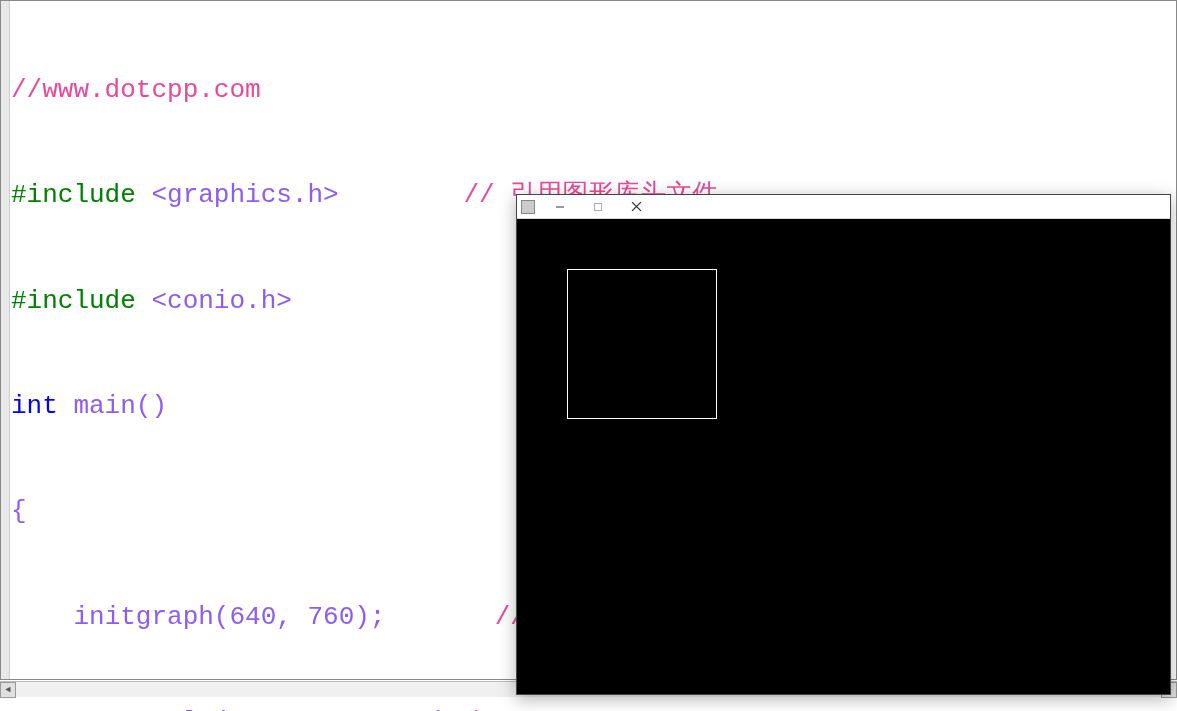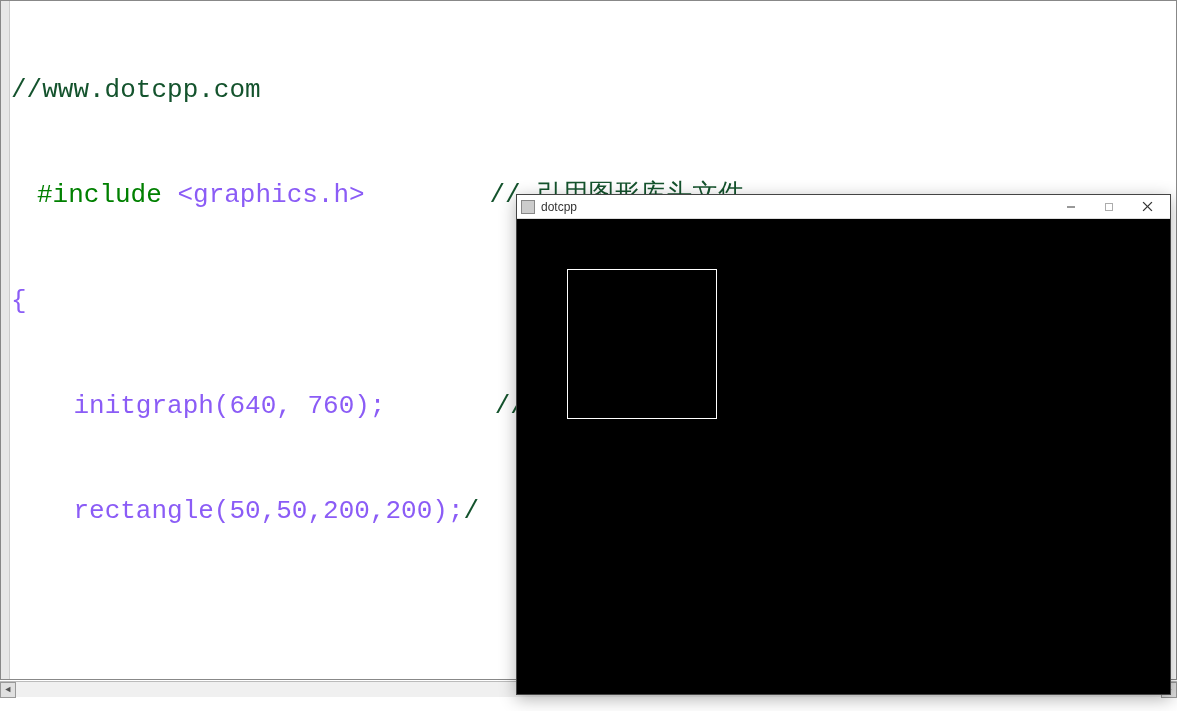--- a/index.html
+++ b/index.html
@@ -31,22 +31,22 @@
     }
     .editor-content {
       position: absolute;
       left: 10px;
       top: 2px;
       font-size: 26px;
       line-height: 1.35;
       white-space: pre;
     }
     .code-line { display: block; }
-    .tok-comment { color: #14532d; }
-    .tok-preproc { color: #008000; padding-left: 26px; }
+    .tok-comment { color: #ec4899; }
+    .tok-preproc { color: #008000; }
     .tok-keyword { color: #0000FF; }
     .tok-text { color: #8b5cf6; }
     .hscroll {
       position: absolute;
       left: 0;
       bottom: 14px;
       width: 100%;
       height: 16px;
       background: #f0f0f0;
       border-top: 1px solid #bbb;
@@ -128,40 +128,41 @@
     }
   </style>
 </head>
 <body>
 
 <div class="editor-container">
   <div class="editor-gutter"></div>
   <div class="editor-content">
     <span class="code-line"><span class="tok-comment">//www.dotcpp.com</span></span>
     <span class="code-line"><span class="tok-preproc">#include</span><span class="tok-text"> &lt;graphics.h&gt;</span>        <span class="tok-comment">// 引用图形库头文件</span></span>
+    <span class="code-line"><span class="tok-preproc">#include</span><span class="tok-text"> &lt;conio.h&gt;</span></span>
+    <span class="code-line"><span class="tok-keyword">int</span><span class="tok-text"> main()</span></span>
     <span class="code-line"><span class="tok-text">{</span></span>
     <span class="code-line"><span>    </span><span class="tok-text">initgraph(640, 760);</span>       <span class="tok-comment">// 创建绘图窗口，大小为 640x480 像素</span></span>
     <span class="code-line"><span>    </span><span class="tok-text">rectangle(50,50,200,200);</span><span class="tok-comment">/</span></span>
     
     
     
     
   </div>
 </div>
 
 <div class="hscroll">
   <div class="scroll-arrow">◄</div>
   <div class="scroll-track"></div>
   <div class="scroll-arrow">►</div>
 </div>
 
 <div class="graphics-window">
   <div class="titlebar">
     <div class="titlebar-icon"></div>
-    <div class="titlebar-text">dotcpp</div>
     <div class="win-btn">
       <svg viewBox="0 0 10 10">
           <line x1="1" y1="5" x2="9" y2="5" stroke="#333" stroke-width="1"></line>
         </svg>
     </div>
     <div class="win-btn max">
       <svg viewBox="0 0 10 10">
           <rect x="1.5" y="1.5" width="7" height="7" fill="none" stroke="#333" stroke-width="1"></rect>
         </svg>
     </div>

